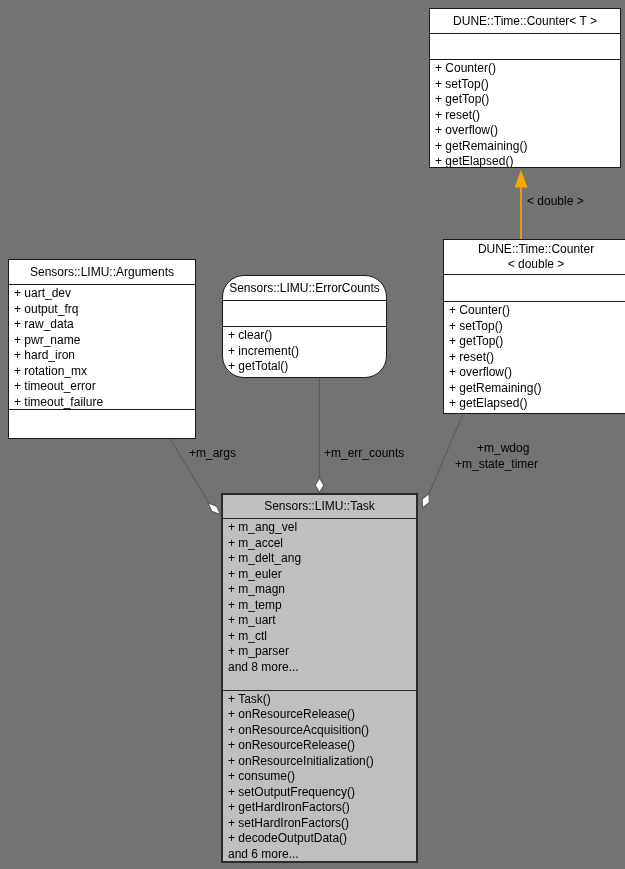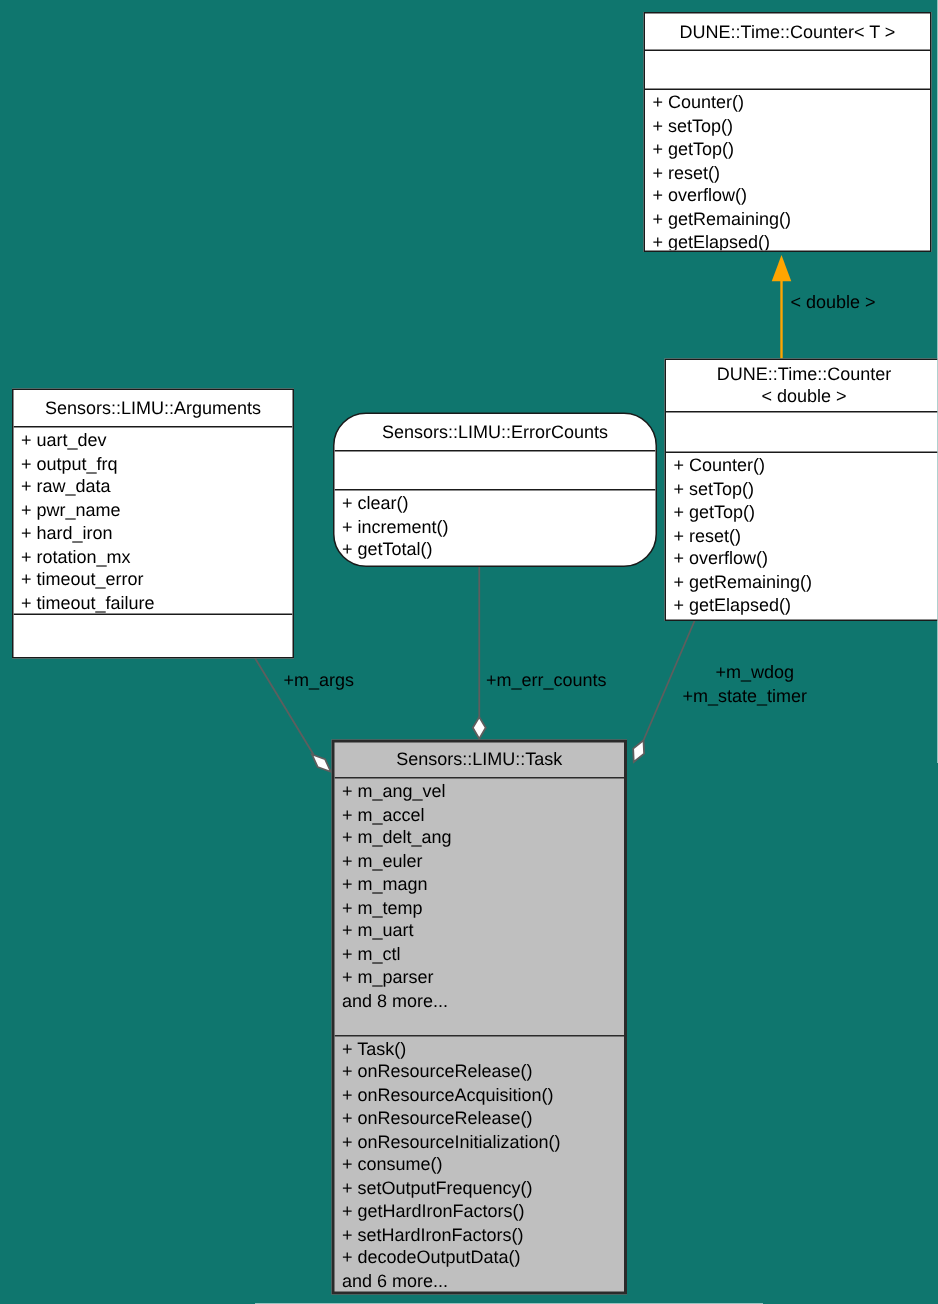--- a/index.html
+++ b/index.html
@@ -1,20 +1,20 @@
 <!DOCTYPE html>
 <html><head>
 <meta charset="utf-8">
 <style>
   html, body { margin: 0; padding: 0; background: #ffffff; }
   .stage {
     position: relative;
     width: 625px;
     height: 869px;
-    background: #0f766e;
+    background: #737373;
     font-family: "Liberation Sans", "DejaVu Sans", sans-serif;
     font-size: 12px;
     color: #000000;
     overflow: hidden;
   }
   svg.edges {
     position: absolute;
     left: 0; top: 0;
     width: 625px; height: 869px;
     z-index: 1;
@@ -51,21 +51,21 @@
   }
   
   #counter-t        { left: 429px; top: 8px;   width: 192px; height: 160px; }
   #counter-t .cls-attrs { height: 24px; }
   #counter-t .cls-methods { flex: 1; }
 
   #arguments        { left: 8px;   top: 235px; width: 188px; height: 180px; margin-top: 24px; }
   #arguments .cls-attrs { flex: 1; }
   #arguments .cls-methods { height: 27px; }
 
-  #error-counts     { left: 222px; top: 275px; width: 216px; height: 103px; border-radius: 22px; }
+  #error-counts     { left: 222px; top: 275px; width: 165px; height: 103px; border-radius: 22px; }
   #error-counts .cls-attrs { height: 24px; }
   #error-counts .cls-methods { flex: 1; }
 
   #counter-double   { left: 443px; top: 239px; width: 186px; height: 175px; }
   #counter-double .cls-title { height: 34px; }
   #counter-double .cls-attrs { height: 25px; }
   #counter-double .cls-methods { flex: 1; }
 
   #task {
     left: 221px; top: 493px; width: 197px; height: 370px;

